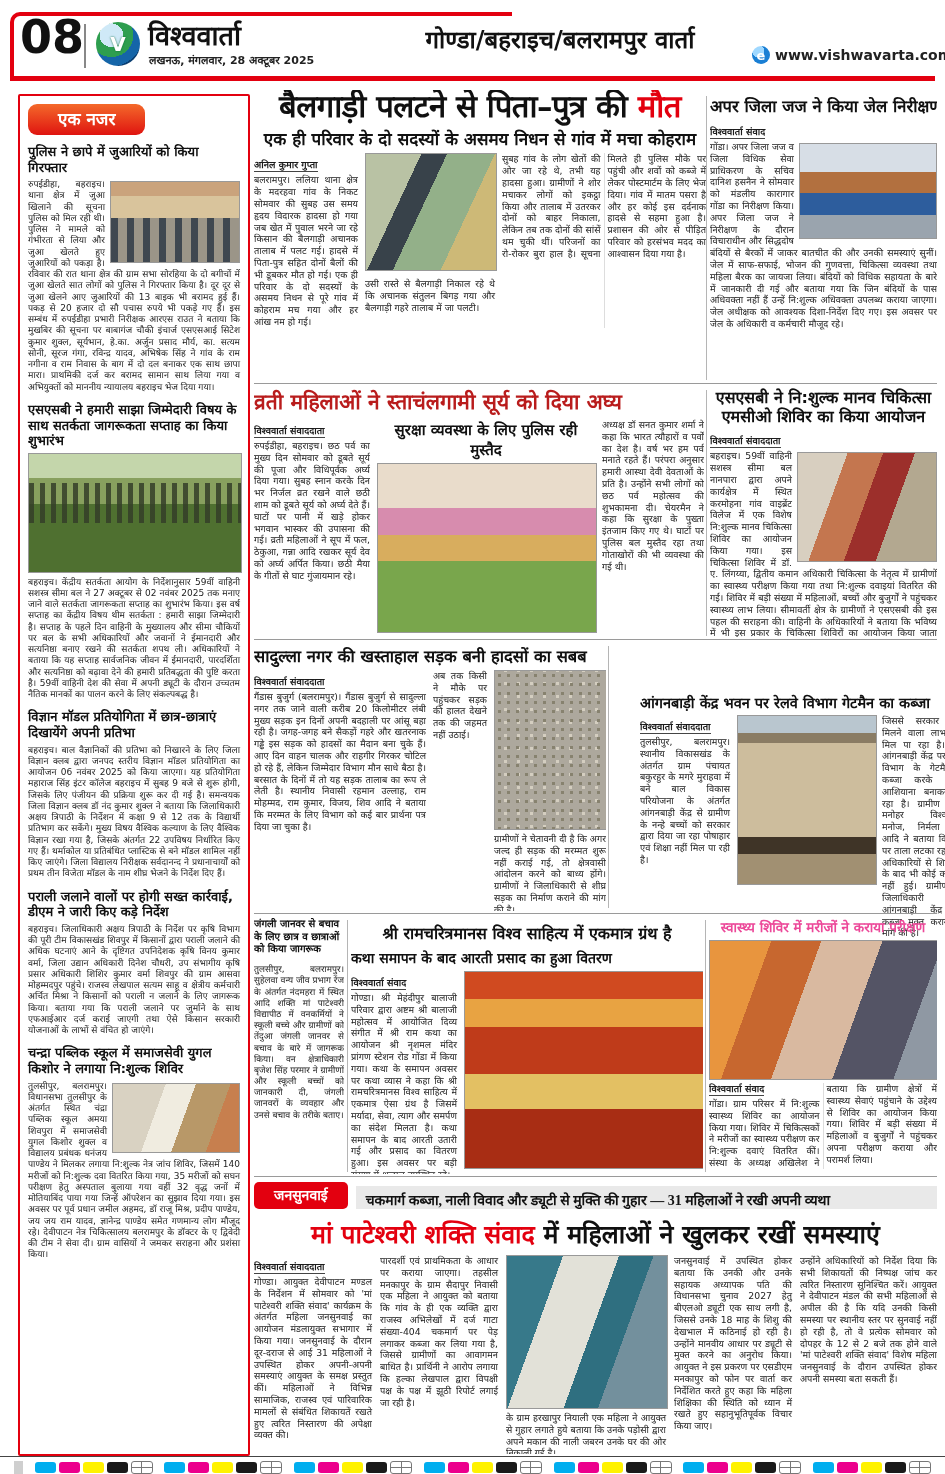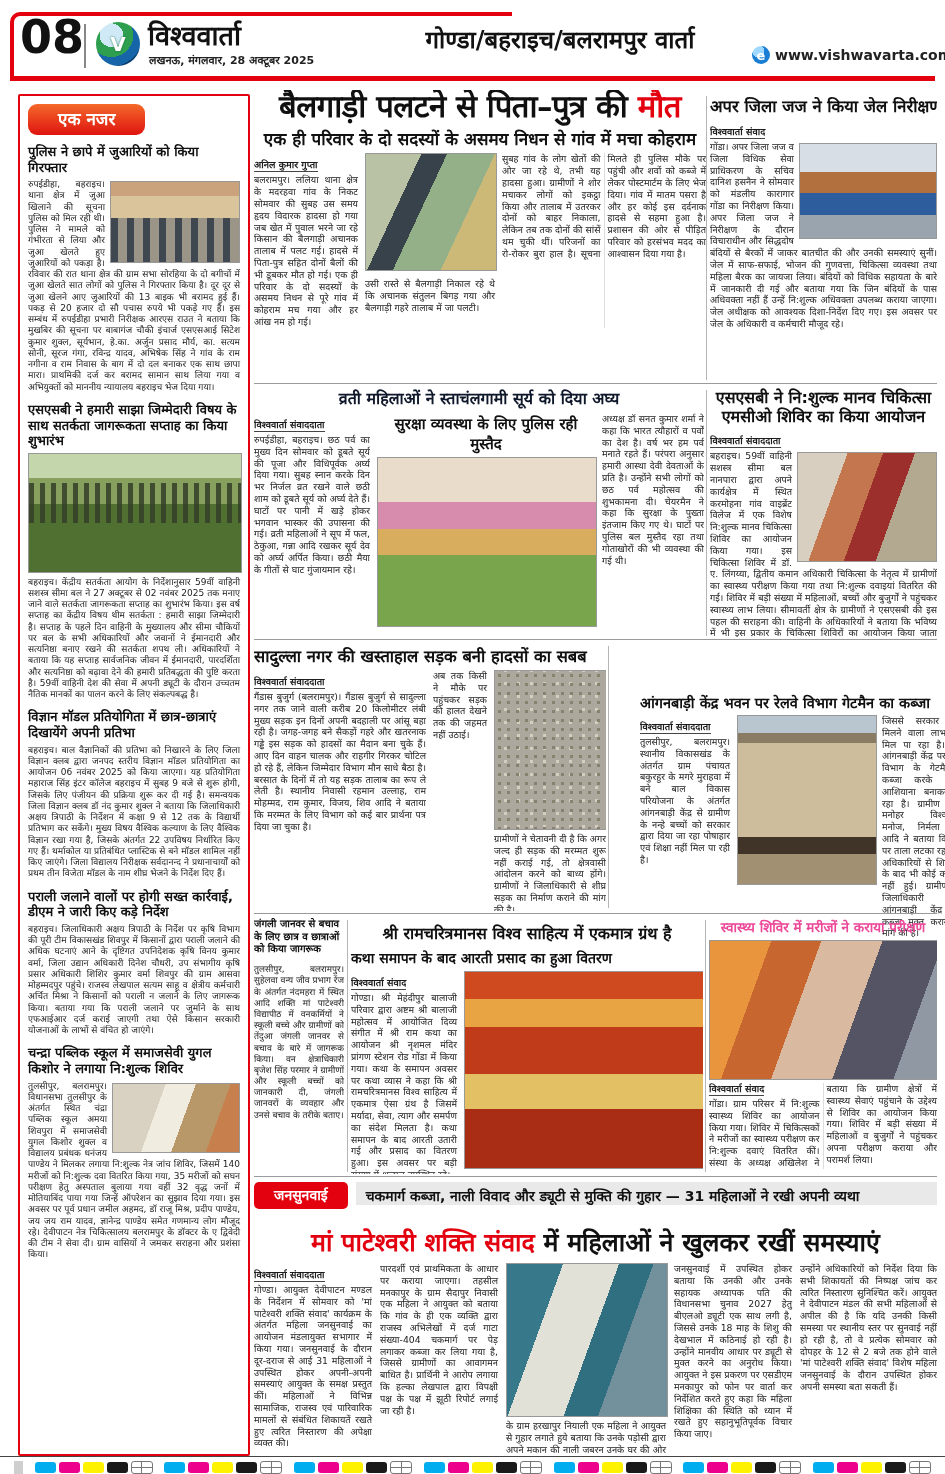--- a/index.html
+++ b/index.html
@@ -63,21 +63,21 @@
   .bail .sub{text-align:center;font-size:17px;font-weight:bold;margin:4px 0 3px;color:#111;}
   .bail .cols{display:flex;gap:7px;}
   .bail .c1{width:104px;}
   .bail .c2{width:130px;}
   .bail .c3{flex:1;column-count:2;column-gap:7px;column-rule:1px solid #ddd;}
   
   .jail{left:710px;top:94px;width:227px;height:288px;}
   .jail h2{margin:0 0 3px;font-size:16.5px;white-space:nowrap;text-align:center;color:#101010;}
   
   .vrati{left:254px;top:387px;width:450px;height:250px;}
-  .vrati h2{margin:0 0 4px;font-size:16px;white-space:nowrap;text-align:center;color:#0f172a;}
+  .vrati h2{margin:0 0 4px;font-size:21px;white-space:nowrap;color:#b91c1c;}
   .vrati .cols{display:flex;gap:7px;}
   .vrati .c1{width:116px;}
   .vrati .c2{width:218px;}
   .vrati .c2 .sub{font-size:15px;font-weight:bold;text-align:center;margin:0 0 4px;color:#111;}
   .vrati .c3{flex:1;}
   
   .ssbc{left:710px;top:388px;width:227px;height:249px;}
   .ssbc h2{margin:0 0 3px;font-size:16px;line-height:1.2;text-align:center;color:#101010;}
   
   .sad{left:254px;top:644px;width:352px;height:267px;}
@@ -103,26 +103,26 @@
   .ram .sub{text-align:left;font-size:14px;font-weight:bold;margin:3px 0 4px;color:#111;}
   .ram .cols{display:flex;gap:7px;}
   .ram .c1{width:106px;}
   .ram .c2{flex:1;}
   
   .swa{left:709px;top:918px;width:228px;height:256px;}
   .swa h2{margin:0 0 4px;font-size:13.5px;white-space:nowrap;text-align:center;color:#ec4899;}
   .swa .two{column-count:2;column-gap:7px;column-rule:1px solid #ddd;margin-top:3px;}
   
   .bot{left:254px;top:1182px;width:683px;height:272px;}
-  .strip{display:flex;align-items:flex-start;gap:8px;}
+  .strip{display:flex;align-items:flex-end;gap:8px;font-family:Liberation Serif, serif;}
   .striplabel{background:#e3000f;color:#fff;font-weight:bold;font-size:14px;
      padding:3px 20px 5px;border-radius:5px;white-space:nowrap;}
   .striptxt{flex:1;background:#e9e9e9;font-weight:bold;font-size:14px;color:#111;
      padding:4px 10px 0;white-space:nowrap;overflow:hidden;}
-  .bot h1{margin:15px 0 5px;font-size:25px;white-space:nowrap;text-align:center;color:#101010;}
+  .bot h1{margin:7px 0 5px;font-size:25px;white-space:nowrap;text-align:center;color:#101010;}
   .bot h1 .acc{color:#e3000f;}
   .bot .cols{display:flex;gap:8px;}
   .bot .ct{width:118px;}
   .bot .cp{width:160px;}
   
   .footline{left:0;top:1456px;width:945px;height:1px;background:#444;}
   .bars{left:0;top:1461px;width:945px;height:13px;display:flex;align-items:center;
         justify-content:space-between;padding:0 14px;box-sizing:border-box;}
   .grp{display:flex;gap:3px;align-items:center;}
   .sq{width:21px;height:11px;border-radius:3px;}

